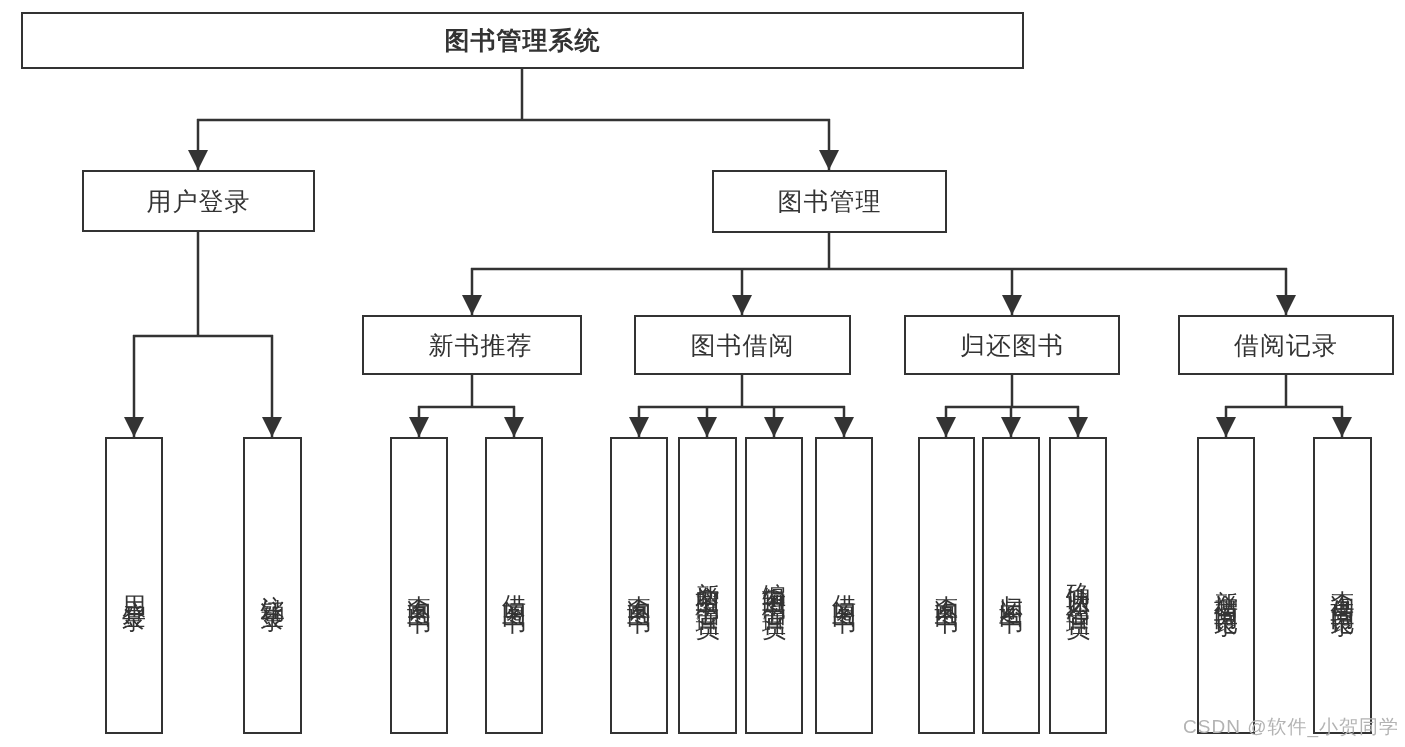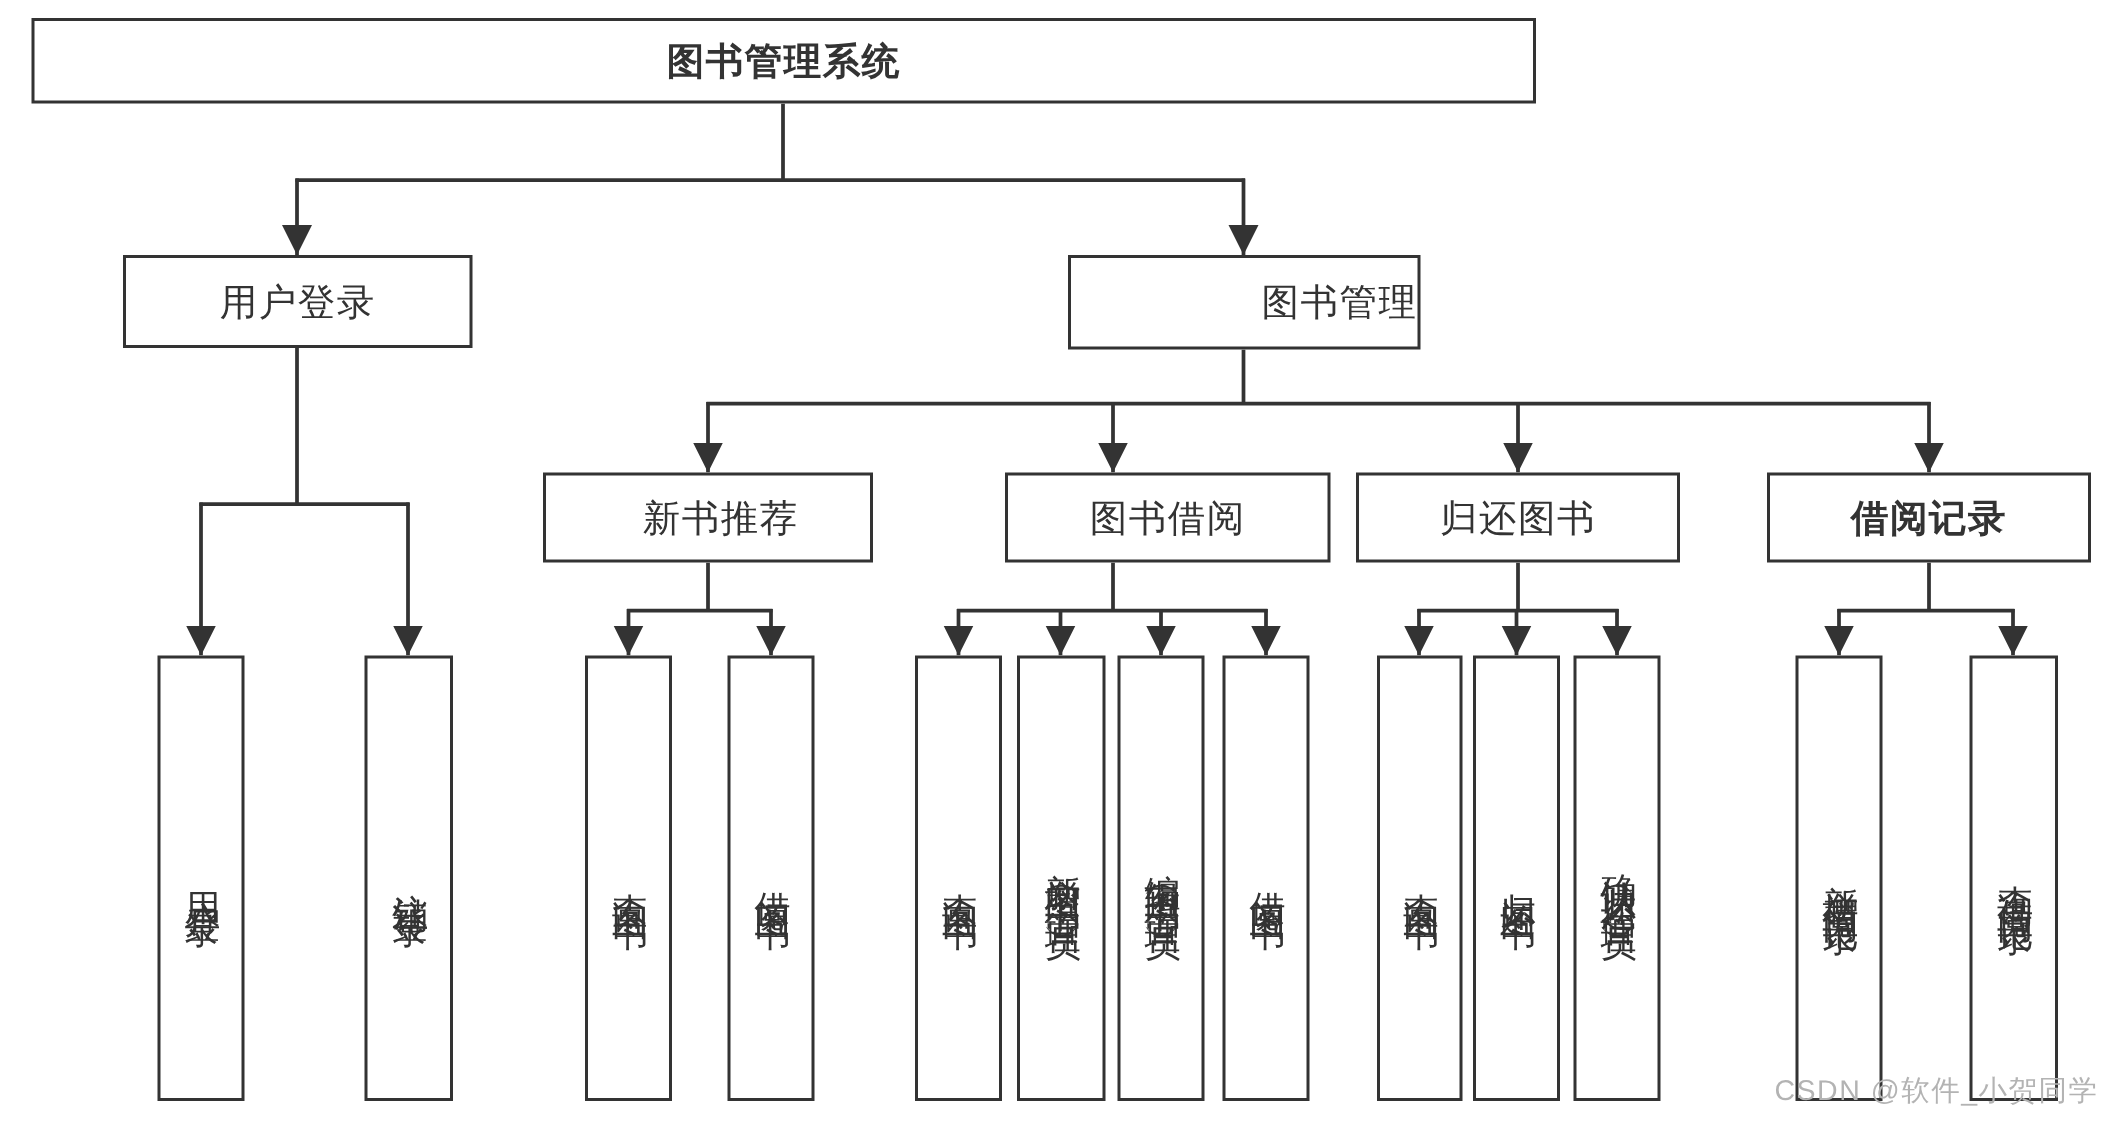--- a/index.html
+++ b/index.html
@@ -122,34 +122,34 @@
     </g>
   </svg>
 
   <div class="box h" style="left:21px; top:12px; width:1003px; height:57px;font-weight:bold;">
     <span>图书管理系统</span>
   </div>
 
   <div class="box h" style="left:82px; top:170px; width:233px; height:62px;">
     <span>用户登录</span>
   </div>
-  <div class="box h" style="left:712px; top:170px; width:235px; height:63px;justify-content:flex-end;">
+  <div class="box h" style="left:712px; top:170px; width:235px; height:63px;">
     <span>图书管理</span>
   </div>
 
   <div class="box h" style="left:362px; top:315px; width:220px; height:60px;padding-left:17px;">
     <span>新书推荐</span>
   </div>
-  <div class="box h" style="left:634px; top:315px; width:217px; height:60px;margin-left:36px;">
+  <div class="box h" style="left:634px; top:315px; width:217px; height:60px;">
     <span>图书借阅</span>
   </div>
   <div class="box h" style="left:904px; top:315px; width:216px; height:60px;">
     <span>归还图书</span>
   </div>
-  <div class="box h" style="left:1178px; top:315px; width:216px; height:60px;font-weight:bold;">
+  <div class="box h" style="left:1178px; top:315px; width:216px; height:60px;">
     <span>借阅记录</span>
   </div>
 
   <div class="box v" style="left:105px; top:437px; width:58px; height:297px;">
     <span>用户登录</span>
   </div>
   <div class="box v" style="left:243px; top:437px; width:59px; height:297px;">
     <span>注销登录</span>
   </div>
 

